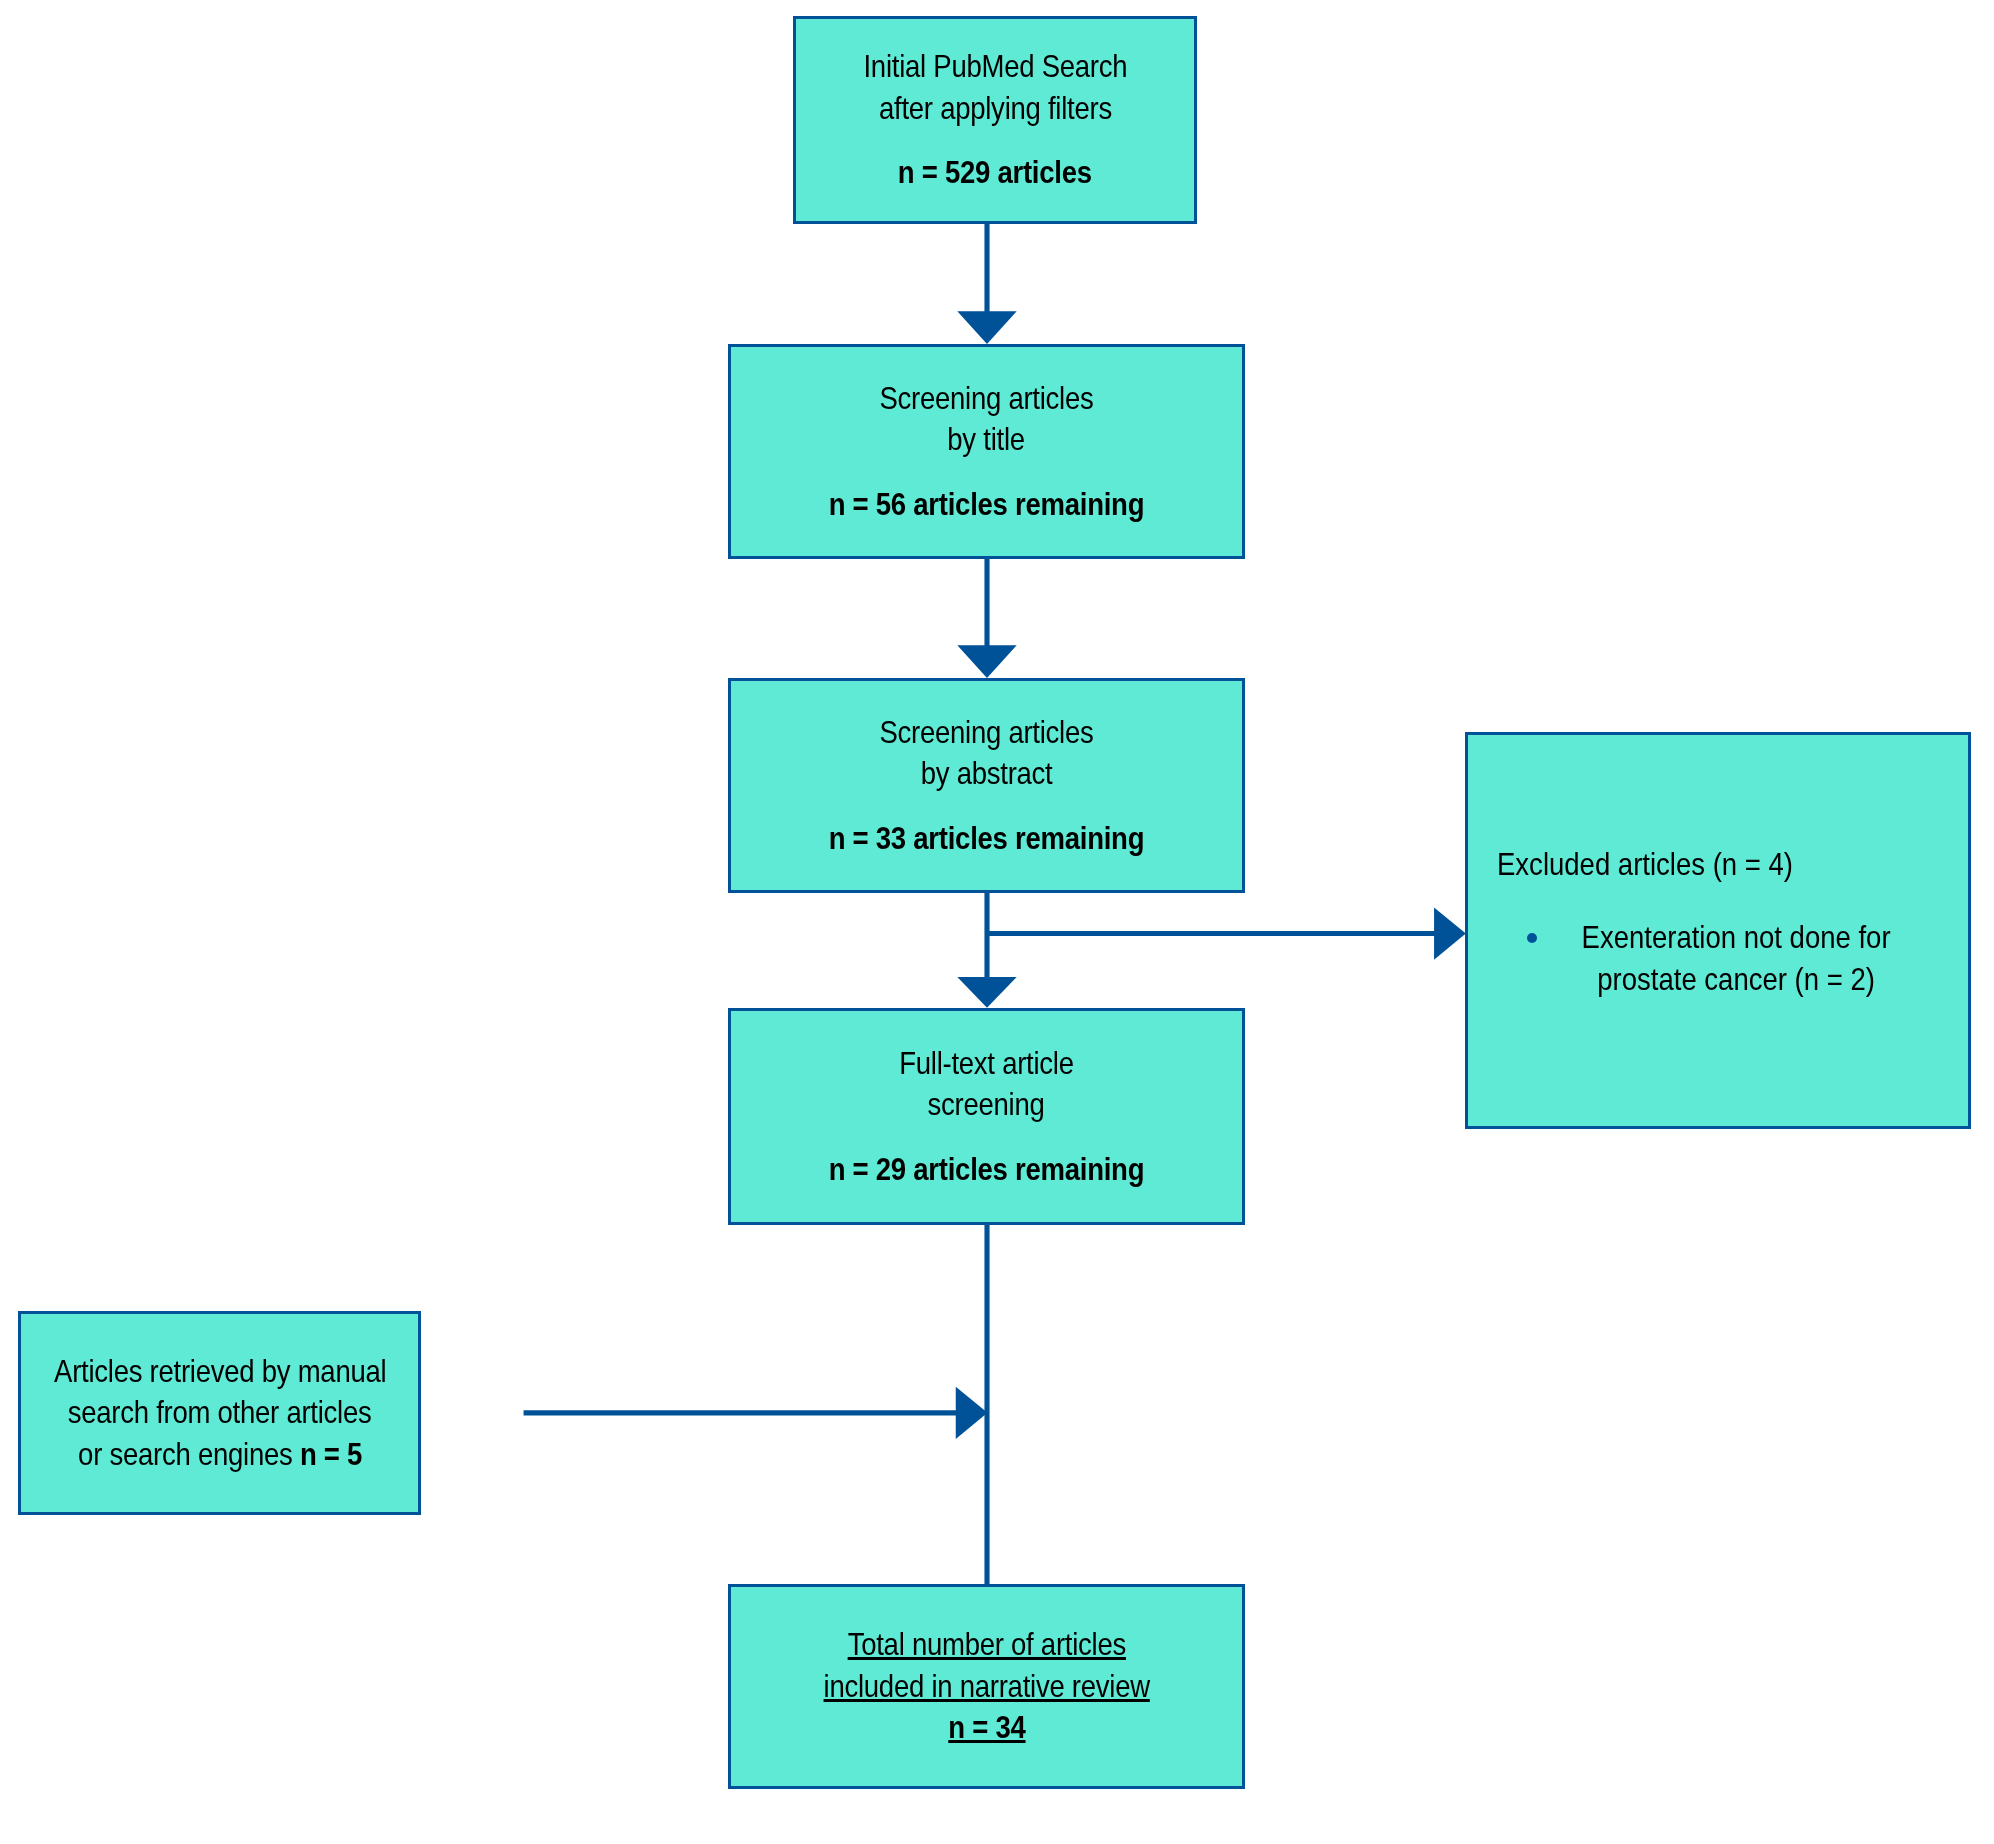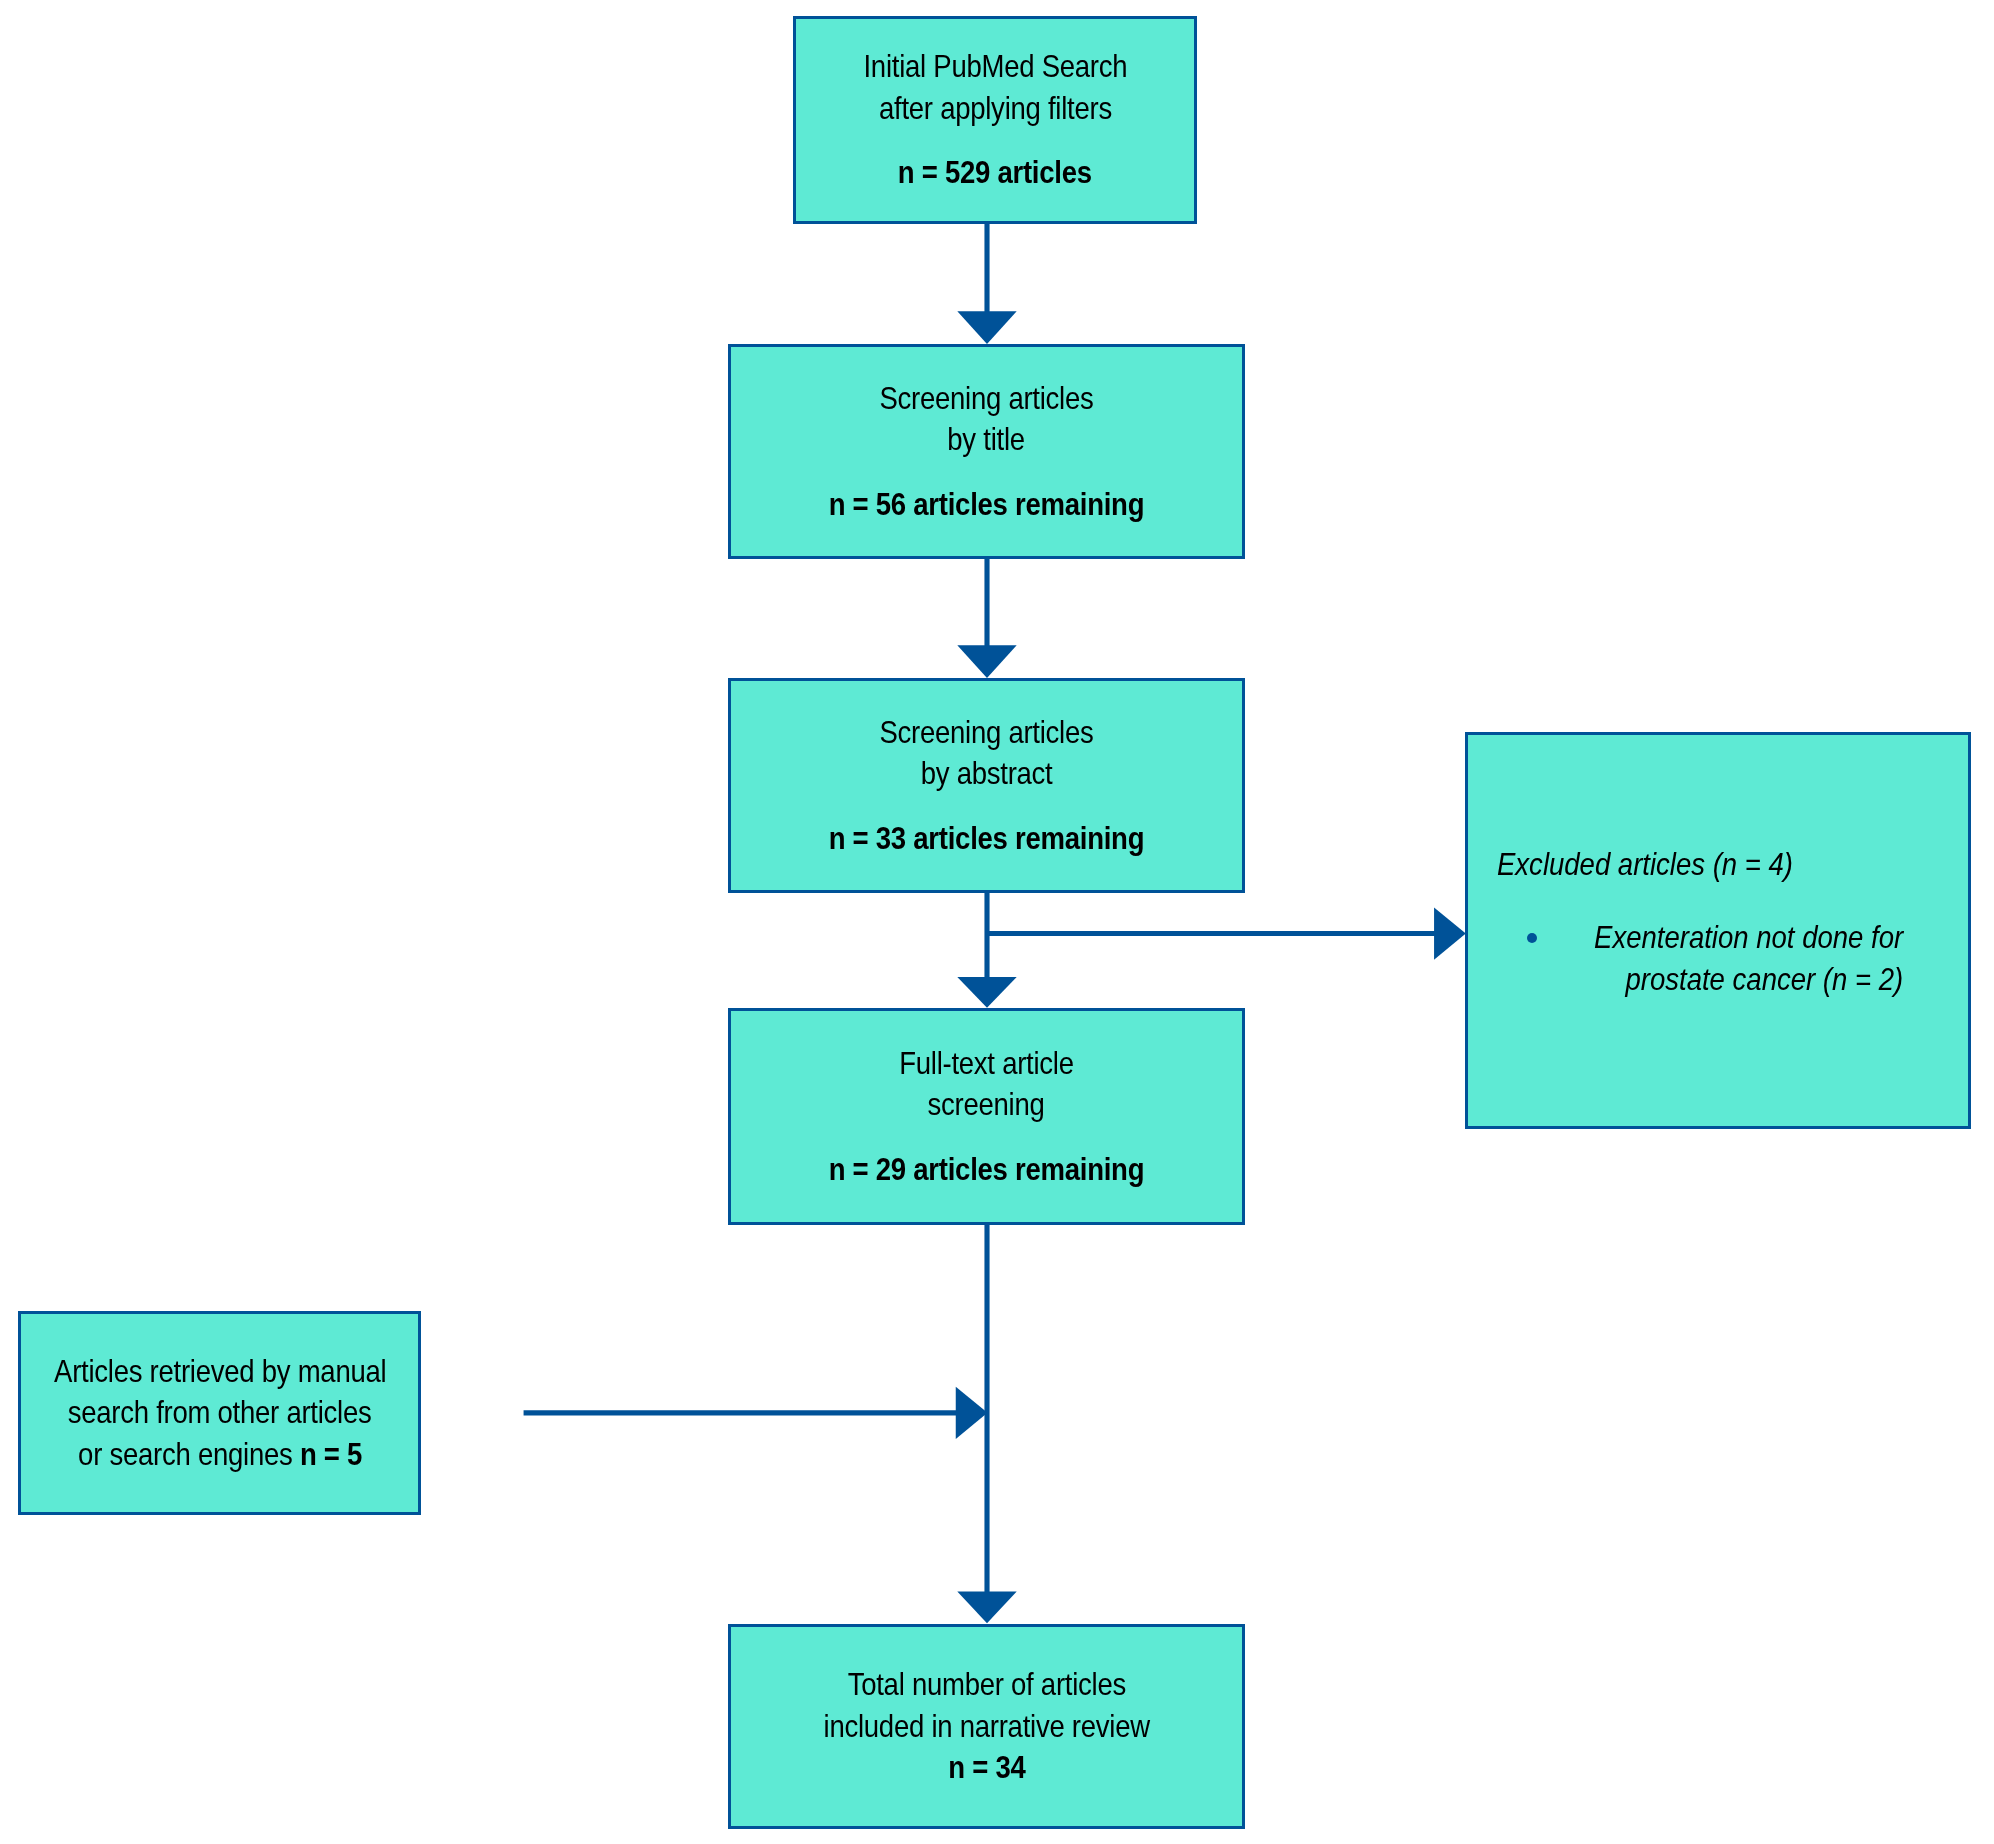--- a/index.html
+++ b/index.html
@@ -50,23 +50,22 @@
     font-weight: 700;
   }
   .node .line.spacer-top {
     margin-top: 22.5px;
   }
 
   
   #excluded-box {
     align-items: flex-start;
     justify-content: center;
-    text-align: right;
+    text-align: center;
     padding: 0 26px 0 29px;
-    font-style: italic;
   }
   #excluded-box .heading {
     font-size: 32px;
     line-height: 1.30;
     white-space: nowrap;
     transform: scaleX(0.86);
     transform-origin: left center;
     margin-bottom: 15.4px;
   }
   .bullet-list {
@@ -161,20 +160,20 @@
     <span class="line">screening</span>
     <span class="line bold spacer-top">n = 29 articles remaining</span>
   </div>
 
   <div class="node" id="manual-box" style="left:18.4px; top:1311px; width:403px; height:204px;">
     <span class="line">Articles retrieved by manual</span>
     <span class="line">search from other articles</span>
     <span class="line"><span>or search engines </span><b>n = 5</b></span>
   </div>
 
-  <div class="node" id="total-box" style="left:728px; top:1624px; width:517px; height:205px;">
+  <div class="node" id="total-box" style="left:728px; top:1584px; width:517px; height:205px;text-decoration:underline;">
     <span class="line">Total number of articles</span>
     <span class="line">included in narrative review</span>
     <span class="line bold">n = 34</span>
   </div>
 
 </div>
 
 
 </body></html>

